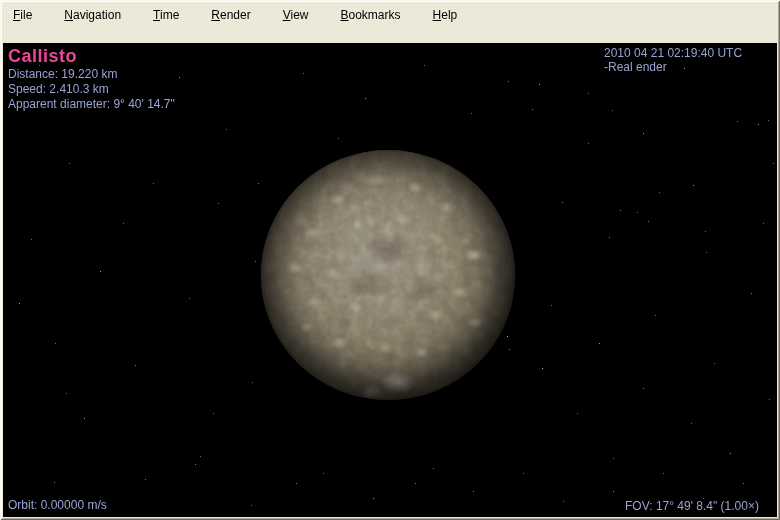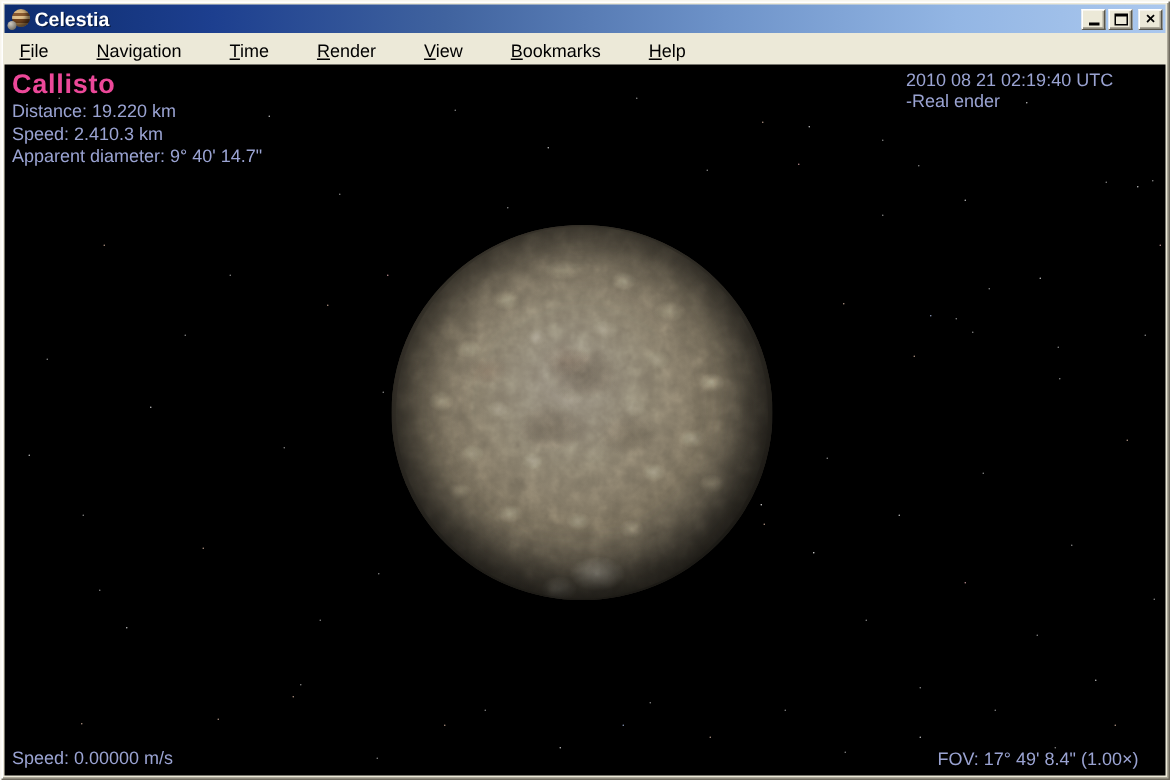--- a/index.html
+++ b/index.html
@@ -107,38 +107,20 @@
   .hud-selection .sel-name { color:#ec4899; font-size:18px; font-weight:bold; line-height:21px; letter-spacing:.5px; }
   .hud-clock { left:601px; top:3px; line-height:14px; }
   .hud-speed { left:5px; bottom:4px; }
   .hud-flight { left:622px; bottom:4px; line-height:13px; }
 </style>
 </head>
 <body>
 
 <div class="window">
 
-  <div class="titlebar">
-    <span class="app-icon">
-      <span class="jup"></span>
-      <span class="moon"></span>
-    </span>
-    <span class="title-text">Celestia</span>
-    <span class="win-buttons">
-      <span class="win-btn">
-        <span class="glyph-min"></span>
-      </span>
-      <span class="win-btn">
-        <span class="glyph-max"></span>
-      </span>
-      <span class="win-btn close">
-        <span class="glyph-close">×</span>
-      </span>
-    </span>
-  </div>
 
   <div class="menubar">
       <span class="menu-item"><u>F</u>ile</span>
       <span class="menu-item"><u>N</u>avigation</span>
       <span class="menu-item"><u>T</u>ime</span>
       <span class="menu-item"><u>R</u>ender</span>
       <span class="menu-item"><u>V</u>iew</span>
       <span class="menu-item"><u>B</u>ookmarks</span>
       <span class="menu-item"><u>H</u>elp</span>
     </div>
@@ -245,24 +227,24 @@
     </div>
 
     <div class="hud hud-selection">
       <div class="sel-name">Callisto</div>
       <div>Distance: 19.220 km</div>
       <div>Speed: 2.410.3 km</div>
       <div>Apparent diameter: 9° 40' 14.7"</div>
     </div>
 
     <div class="hud hud-clock">
-      <div>2010 08 21 02:19:40 UTC</div>
+      <div>2010 04 21 02:19:40 UTC</div>
       <div>-Real ender</div>
     </div>
 
-    <div class="hud hud-speed">Speed: 0.00000 m/s</div>
+    <div class="hud hud-speed">Orbit: 0.00000 m/s</div>
 
     <div class="hud hud-flight">
       <div>FOV: 17° 49' 8.4" (1.00×)</div>
     </div>
 
   </div>
 </div>
 
 </body></html>

